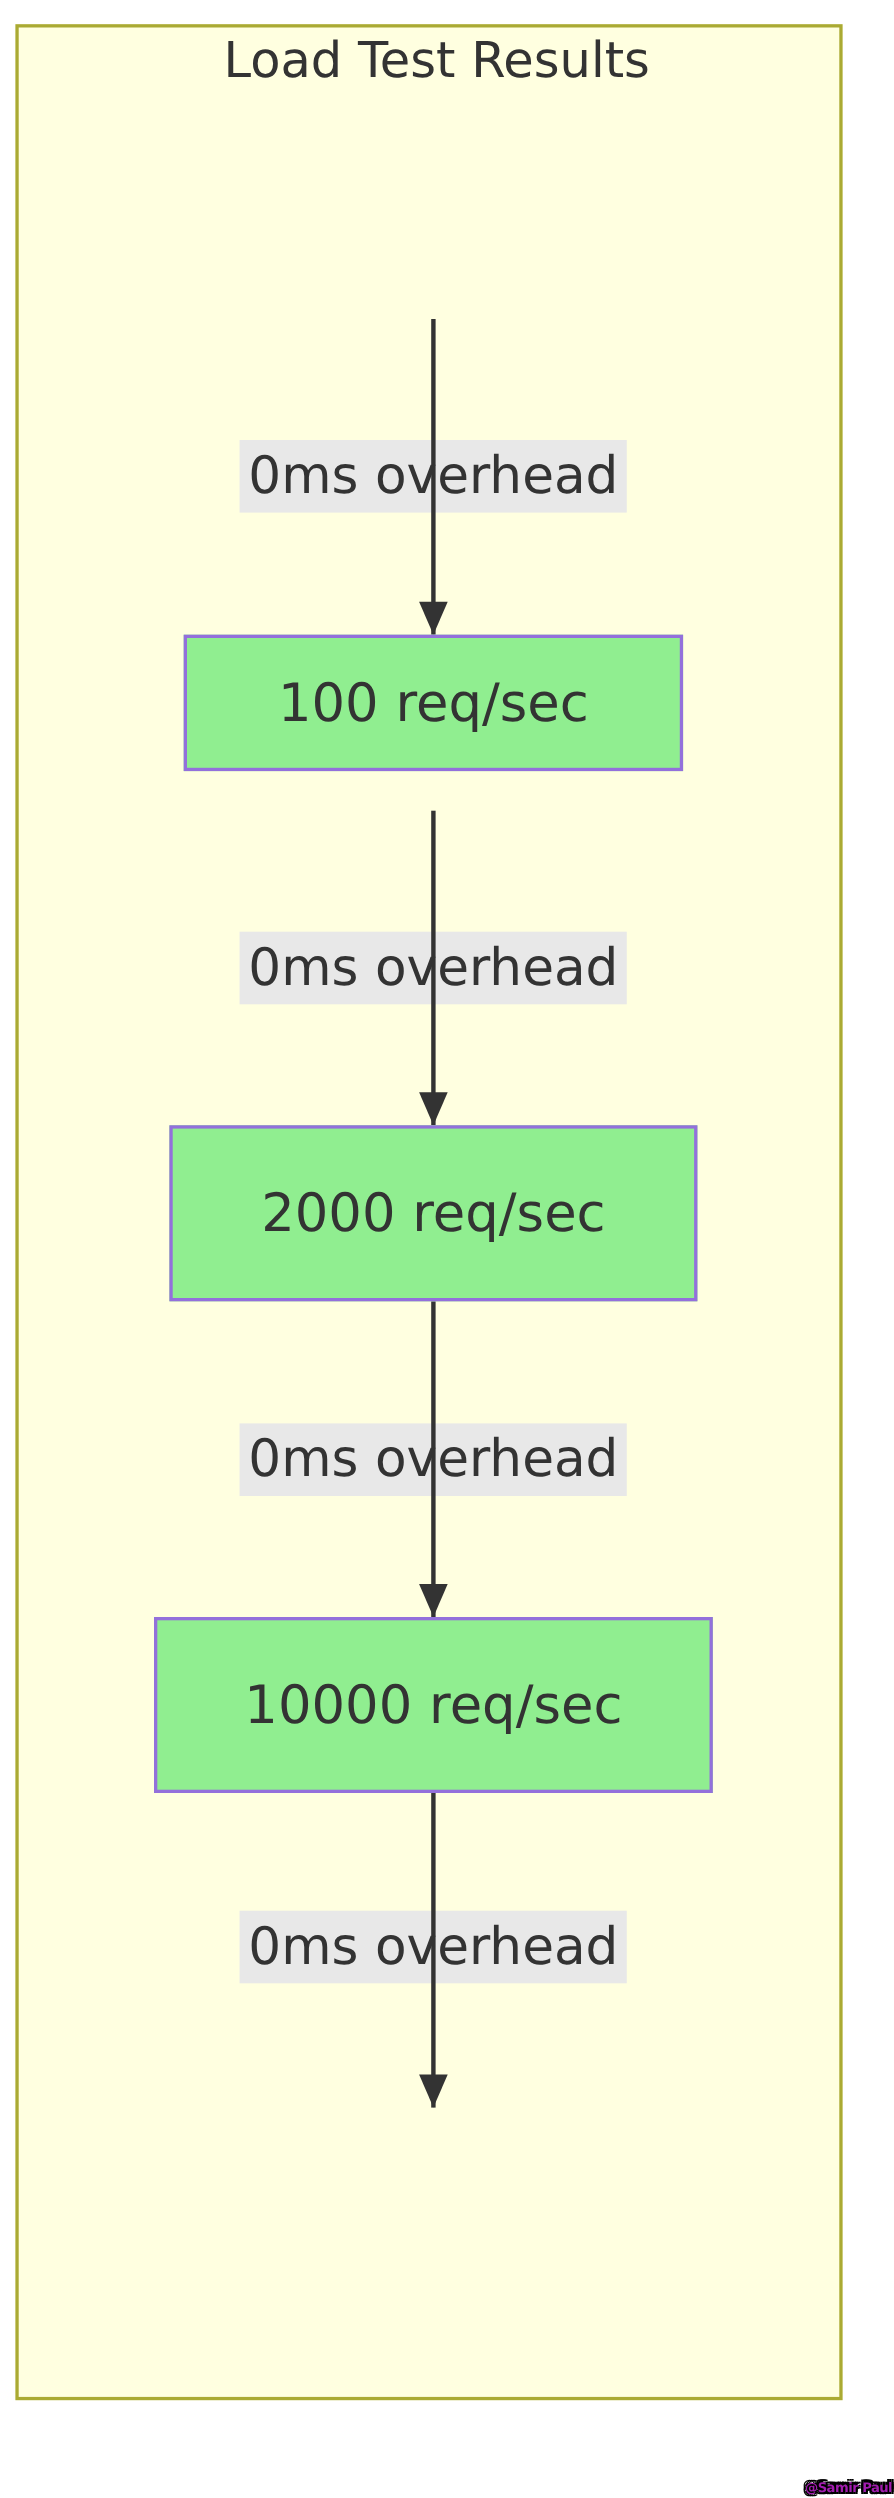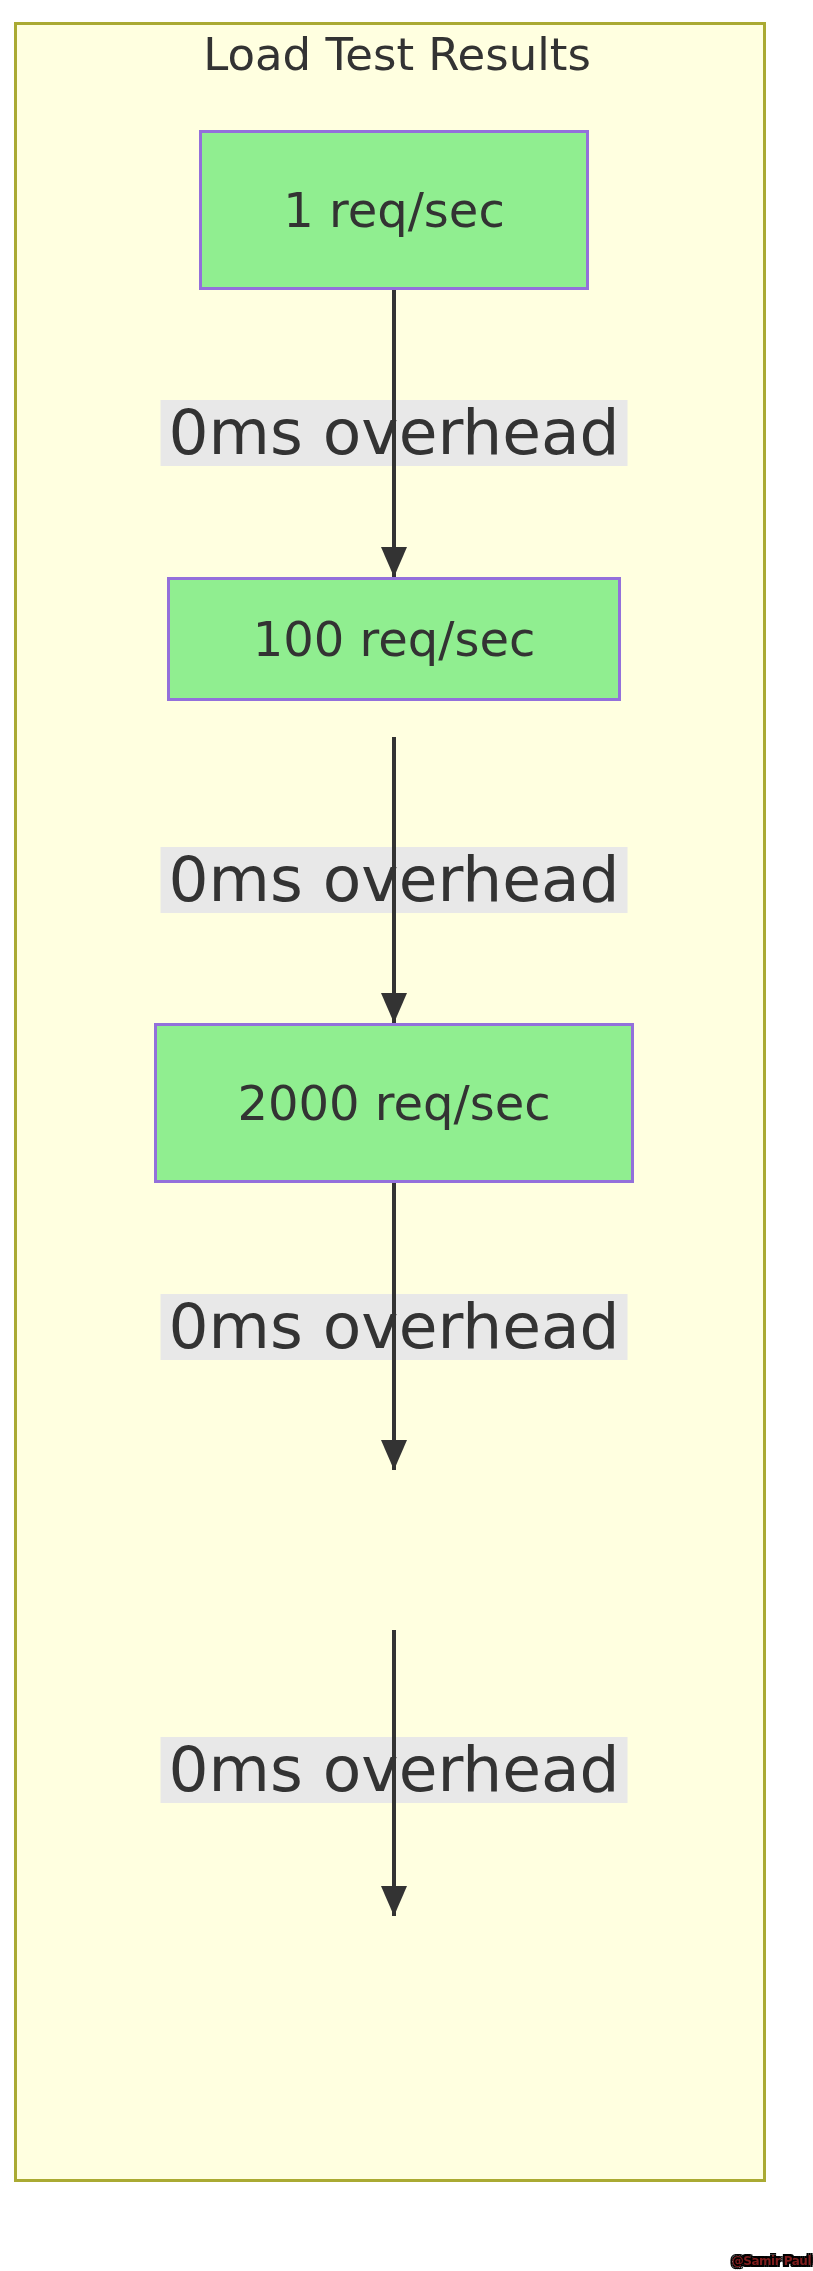--- a/index.html
+++ b/index.html
@@ -45,29 +45,29 @@
     border-left:13px solid transparent;border-right:13px solid transparent;
     border-top:30px solid var(--edge-color);
   }
   .arrowhead.a1{top:547px;}
   .arrowhead.a2{top:993px;}
   .arrowhead.a3{top:1440px;}
   .arrowhead.a4{top:1886px;}
   .edge-label{
     position:absolute;left:394px;transform:translateX(-50%);
     height:66px;line-height:66px;padding:0 8px;background:var(--label-bg);
-    color:var(--text-color);font-size:63px;white-space:nowrap;z-index:2;
+    color:var(--text-color);font-size:47px;white-space:nowrap;z-index:2;
   }
   .edge-label.l1{top:400px;}
   .edge-label.l2{top:847px;}
   .edge-label.l3{top:1294px;}
   .edge-label.l4{top:1737px;}
   .watermark{
     position:absolute;right:2px;bottom:3px;z-index:5;
-    font-size:12px;font-weight:bold;letter-spacing:-0.5px;color:#7f1d1d;
+    font-size:12px;font-weight:bold;letter-spacing:-0.5px;color:#a21caf;
     text-shadow:-2px -2px 0 #000,2px -2px 0 #000,-2px 2px 0 #000,2px 2px 0 #000,
       -2px 0 0 #000,2px 0 0 #000,0 -2px 0 #000,0 2px 0 #000;
     white-space:nowrap;
     padding-left:41px;
   }
 </style>
 </head>
 <body>
 
 <div class="canvas">
@@ -84,19 +84,19 @@
   <div class="arrowhead a1"></div>
   <div class="arrowhead a2"></div>
   <div class="arrowhead a3"></div>
   <div class="arrowhead a4"></div>
 
   <div class="edge-label l1">0ms overhead</div>
   <div class="edge-label l2">0ms overhead</div>
   <div class="edge-label l3">0ms overhead</div>
   <div class="edge-label l4">0ms overhead</div>
 
-  <div class="node n1">1 req/sec</div>
   <div class="node n2">100 req/sec</div>
   <div class="node n3">2000 req/sec</div>
+  <div class="node n4">10000 req/sec</div>
 
   <div class="watermark">@Samir Paul</div>
 
 </div>
 
 </body></html>

